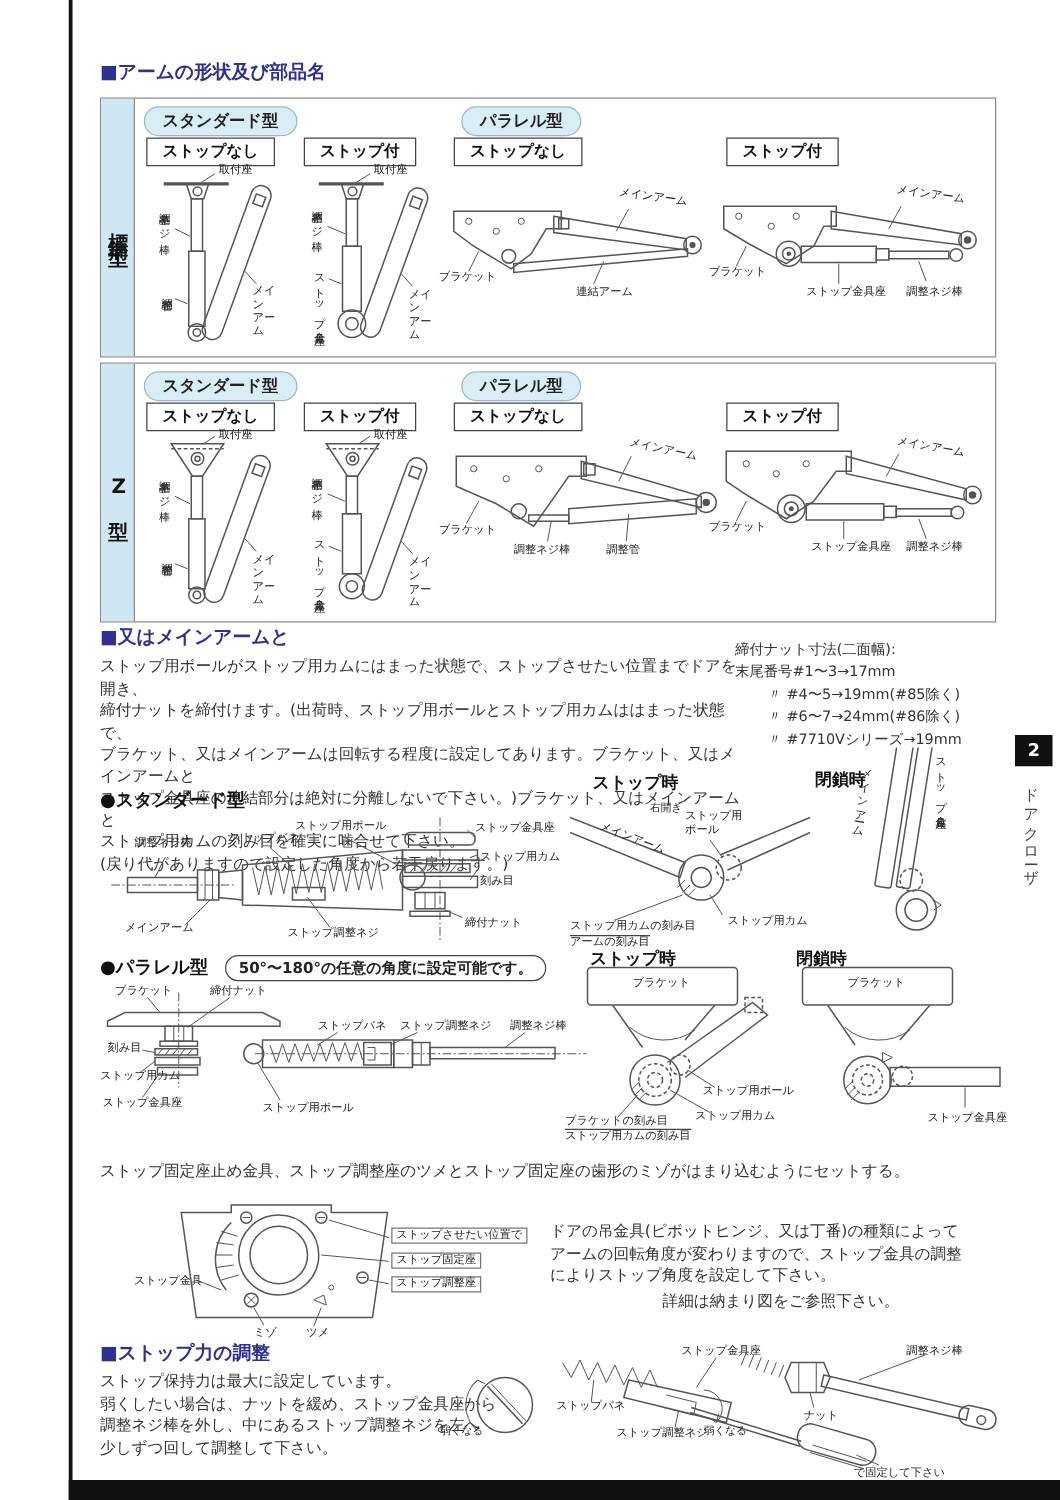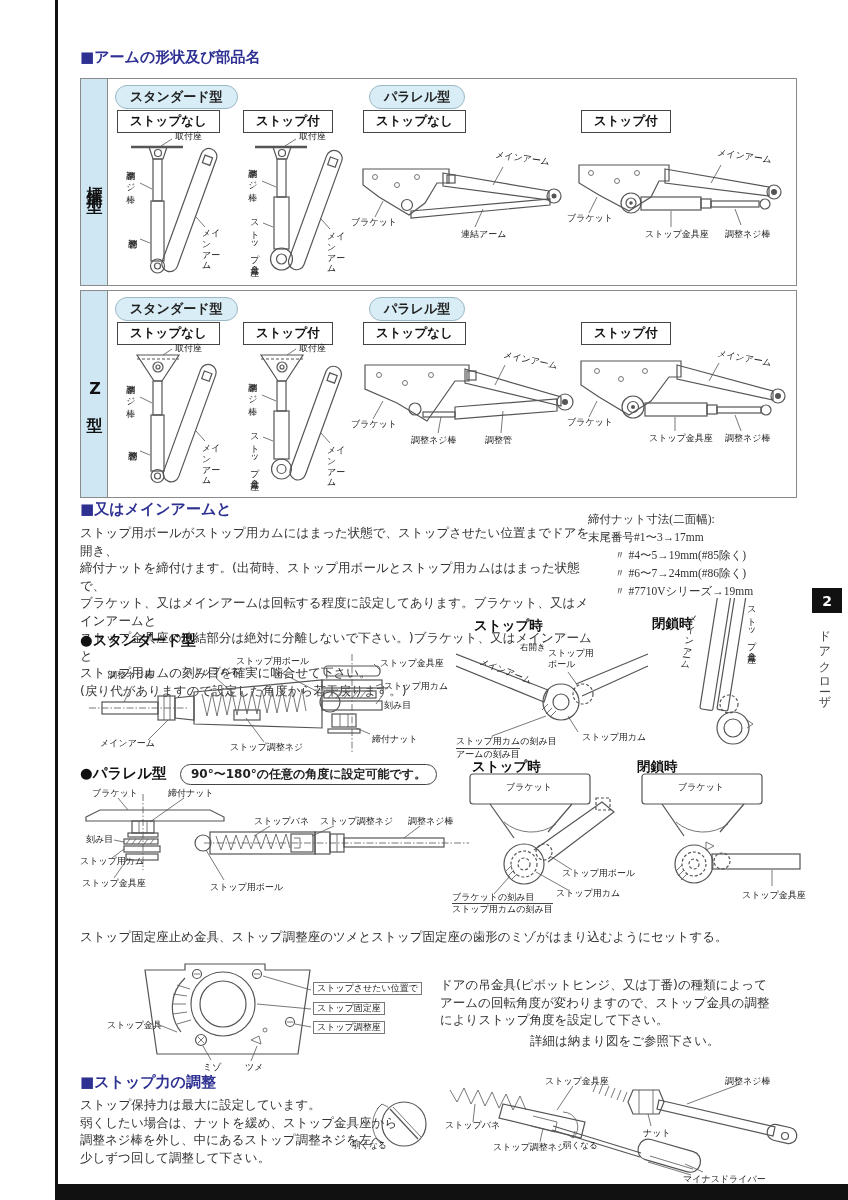--- a/index.html
+++ b/index.html
@@ -24,21 +24,21 @@
   .rowlab{position:absolute;left:0;top:0;bottom:0;width:26px;background:#cfe7f3;border-right:1px solid #8a8a8a;
           display:flex;align-items:center;justify-content:center;writing-mode:vertical-rl;text-orientation:upright;
           font-weight:bold;font-size:16px;letter-spacing:6px;color:#111;}
   .diag{position:absolute;}
   .dl{position:absolute;font-size:9px;line-height:1.2;color:#222;white-space:pre-line;}
   .vt{writing-mode:vertical-rl;text-orientation:upright;letter-spacing:1px;}
   .statehead{position:absolute;font-weight:bold;font-size:13.5px;color:#111;}
   .small{font-size:8.5px;}
   .boxed{border:1px solid #777;background:#fff;padding:0 3px;}
   .fracline{border-top:1px solid #444;}
-  .note{position:absolute;font-size:11.5px;line-height:18px;color:#333;font-family:Liberation Serif, serif;}
+  .note{position:absolute;font-size:11.5px;line-height:18px;color:#333;}
   .art line,.art path,.art polyline,.art polygon,.art rect,.art circle,.art ellipse{
      stroke:#555;fill:none;stroke-width:1.2;}
   .art .thick{stroke-width:2.6;}
   .art .dash{stroke-dasharray:3,2;}
   .art .cl{stroke-dasharray:7,2,1.5,2;stroke-width:0.8;}
   .art .dk{fill:#555;stroke:none;}
   .art .thin{stroke-width:0.8;}
 </style>
 </head>
 <body>
@@ -371,21 +371,21 @@
       <circle cx="53" cy="130" r="16"></circle>
         <circle cx="53" cy="130" r="9"></circle>
       <circle class="dash" cx="49" cy="106" r="9"></circle>
       <path class="thin" d="M67,122 L73,126 L67,130"></path>
     </svg>
     <span class="dl vt" style="left:4px;top:10px;transform:rotate(9deg)">メインアーム</span>
     <span class="dl vt" style="left:66px;top:2px">ストップ金具座</span>
   </div>
 
   <h3 class="bullet" style="left:80px;top:764px">●パラレル型</h3>
-  <div class="rangepill" style="left:180px;top:764px">90°〜180°の任意の角度に設定可能です。</div>
+  <div class="rangepill" style="left:180px;top:764px">50°〜180°の任意の角度に設定可能です。</div>
 
   <div class="diag" style="left:84px;top:786px;width:390px;height:118px">
     <svg class="art" width="390" height="118" viewBox="0 0 390 118">
       <path d="M2,31 L16,24 L126,24 L140,31 L140,35 L2,35 Z"></path>
       <rect x="48" y="35" width="22" height="12"></rect>
         <line class="thin" x1="55" y1="35" x2="55" y2="47"></line>
         <line class="thin" x1="63" y1="35" x2="63" y2="47"></line>
       <rect x="44" y="47" width="30" height="4"></rect>
       <rect x="40" y="53" width="34" height="5"></rect>
       <line class="thin" x1="42" y1="58" x2="46" y2="53"></line>
@@ -566,15 +566,15 @@
       <line class="thin" x1="95" y1="66" x2="98" y2="52"></line>
       <line class="thin" x1="206" y1="50" x2="203" y2="38"></line>
       <line class="thin" x1="258" y1="96" x2="240" y2="88"></line>
     </svg>
     <span class="dl" style="left:100px;top:0">ストップ金具座</span>
     <span class="dl" style="left:280px;top:0">調整ネジ棒</span>
     <span class="dl" style="left:0;top:44px">ストップバネ</span>
     <span class="dl" style="left:48px;top:66px">ストップ調整ネジ</span>
     <span class="dl small" style="left:118px;top:64px">弱くなる</span>
     <span class="dl" style="left:198px;top:52px">ナット</span>
-    <span class="dl" style="left:238px;top:98px">マイナスドライバー</span>
+    <span class="dl" style="left:238px;top:98px">で固定して下さい</span>
   </div>
 </div>
 
 </body></html>

